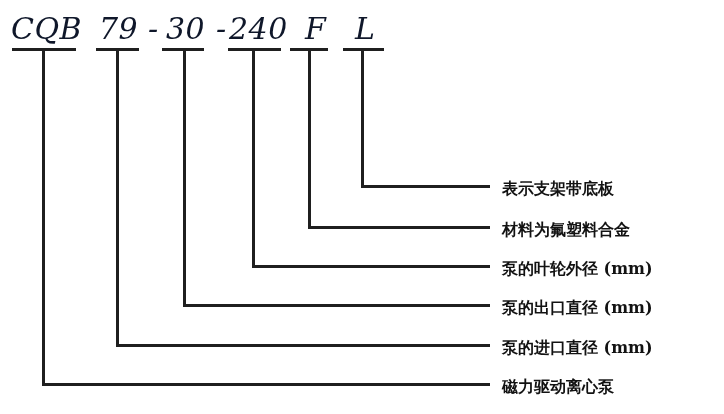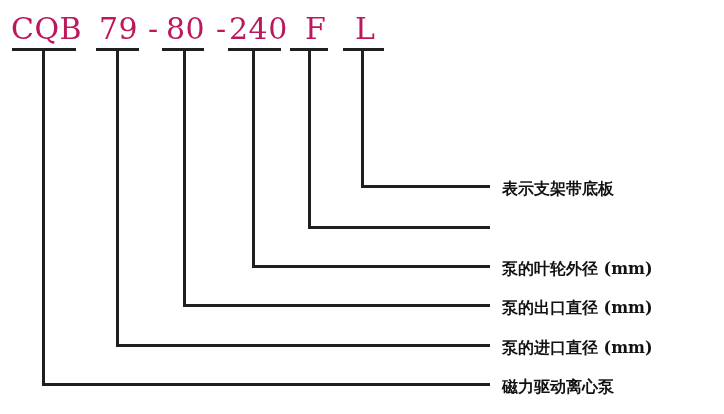--- a/index.html
+++ b/index.html
@@ -11,23 +11,24 @@
     background: #ffffff;
     overflow: hidden;
     font-family: "DejaVu Serif", "Liberation Serif", serif;
   }
   
   .tok {
     position: absolute;
     top: 11px;
     font-size: 30px;
     line-height: 36px;
-    color: #be185d;
+    color: #0f172a;
     letter-spacing: 0.5px;
     white-space: nowrap;
+    font-style: italic;
   }
   
   .ul {
     position: absolute;
     top: 48px;
     height: 3px;
     background: #1f1f1f;
   }
   
   .vl {
@@ -93,21 +94,21 @@
 </style>
 </head>
 <body>
 
 <div class="diagram">
 
   <div>
     <span class="tok t-prefix">CQB</span>
     <span class="tok t-inlet">79</span>
     <span class="tok t-sep1">-</span>
-    <span class="tok t-outlet">80</span>
+    <span class="tok t-outlet">30</span>
     <span class="tok t-sep2">-</span>
     <span class="tok t-impeller">240</span>
     <span class="tok t-material">F</span>
     <span class="tok t-bracket">L</span>
   </div>
 
   <div class="ul u-prefix"></div>
   <div class="ul u-inlet"></div>
   <div class="ul u-outlet"></div>
   <div class="ul u-impeller"></div>
@@ -122,18 +123,19 @@
   <div class="vl v-bracket"></div>
 
   <div class="hl h-bracket"></div>
   <div class="hl h-material"></div>
   <div class="hl h-impeller"></div>
   <div class="hl h-outlet"></div>
   <div class="hl h-inlet"></div>
   <div class="hl h-prefix"></div>
 
   <div class="lab l-bracket">表示支架带底板</div>
+  <div class="lab l-material">材料为氟塑料合金</div>
   <div class="lab l-impeller">泵的叶轮外径 (mm)</div>
   <div class="lab l-outlet">泵的出口直径 (mm)</div>
   <div class="lab l-inlet">泵的进口直径 (mm)</div>
   <div class="lab l-prefix">磁力驱动离心泵</div>
 
 </div>
 
 </body></html>

